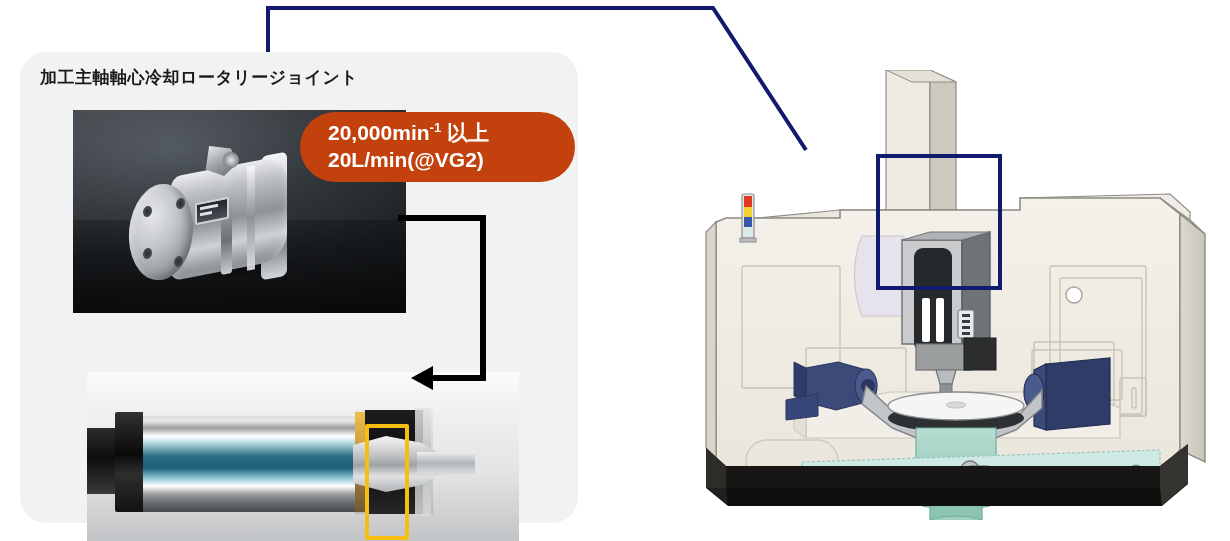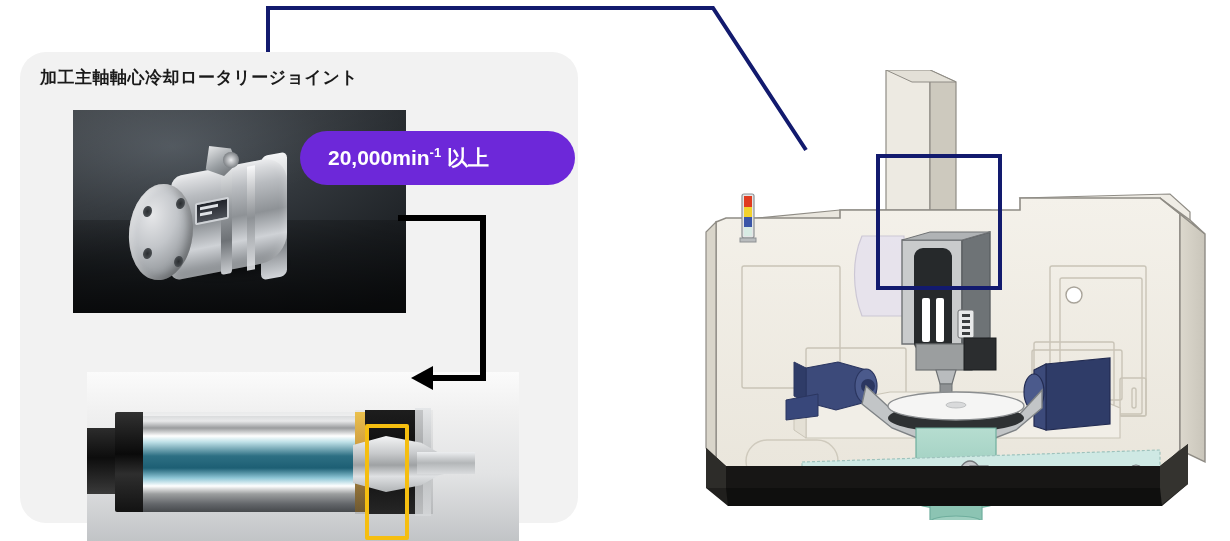--- a/index.html
+++ b/index.html
@@ -90,24 +90,24 @@
     background:radial-gradient(closest-side,#e9eaec,#7d8185);
   }
   .part .ring{
     position:absolute;left:118px;top:22px;width:8px;height:104px;
     background:linear-gradient(180deg,#fbfbfc,#8c9094 50%,#e3e5e8);
     transform:skewY(-11deg);opacity:.9;
   }
 
   
   .badge{
-    position:absolute;left:300px;top:112px;width:275px;height:54px;border-radius:35px;
-    background:#6d28d9;
+    position:absolute;left:300px;top:112px;width:275px;height:70px;border-radius:35px;
+    background:#c2410c;
     display:flex;flex-direction:column;justify-content:center;
-    padding-left:28px;box-sizing:border-box;margin-top:19px;
+    padding-left:28px;box-sizing:border-box;
   }
   .badge div{
     color:#ffffff;font-size:21px;font-weight:700;line-height:1.28;white-space:nowrap;
   }
   .badge sup{font-size:13px;vertical-align:super;}
 
   
   .spindle{
     position:absolute;left:67px;top:320px;width:432px;height:186px;
     background:linear-gradient(180deg,#fbfbfb 0%,#f0f0f0 22%,#e2e3e4 55%,#b9bcbf 100%);
@@ -375,15 +375,16 @@
       <polygon points="36,418 36,396 470,396 470,418" fill="#171615"></polygon>
       <polygon points="470,396 498,374 498,414 470,436" fill="#34332f"></polygon>
       <polygon points="36,418 470,418 472,436 38,436" fill="#0f0f0e"></polygon>
     </g>
   </svg>
 
   <div class="badge">
     <div>
       <span>20,000min</span><sup>-1</sup><span> 以上</span>
     </div>
+    <div>20L/min(@VG2)</div>
   </div>
 
 </div>
 
 </body></html>

